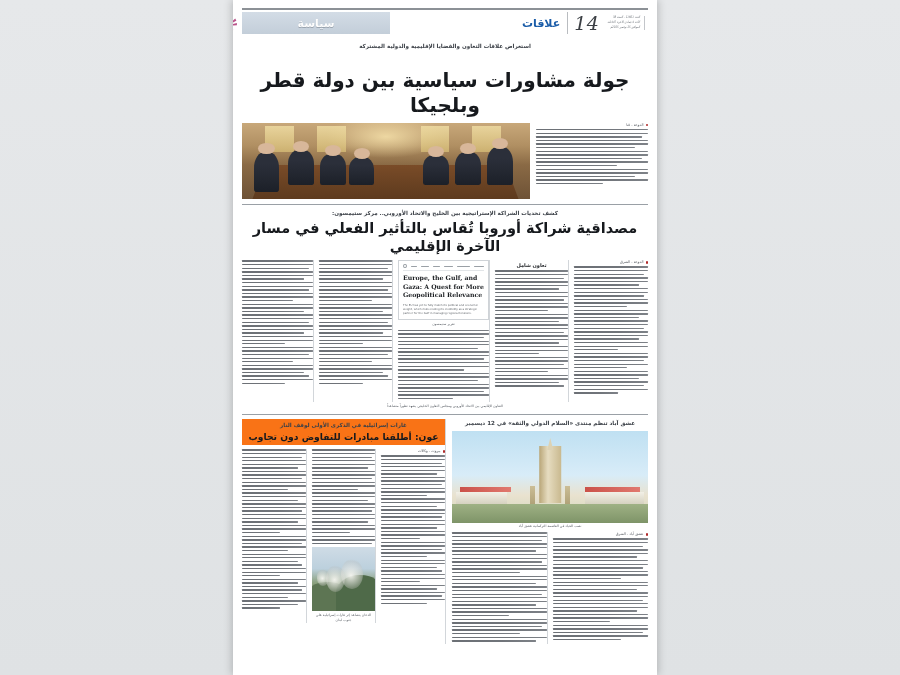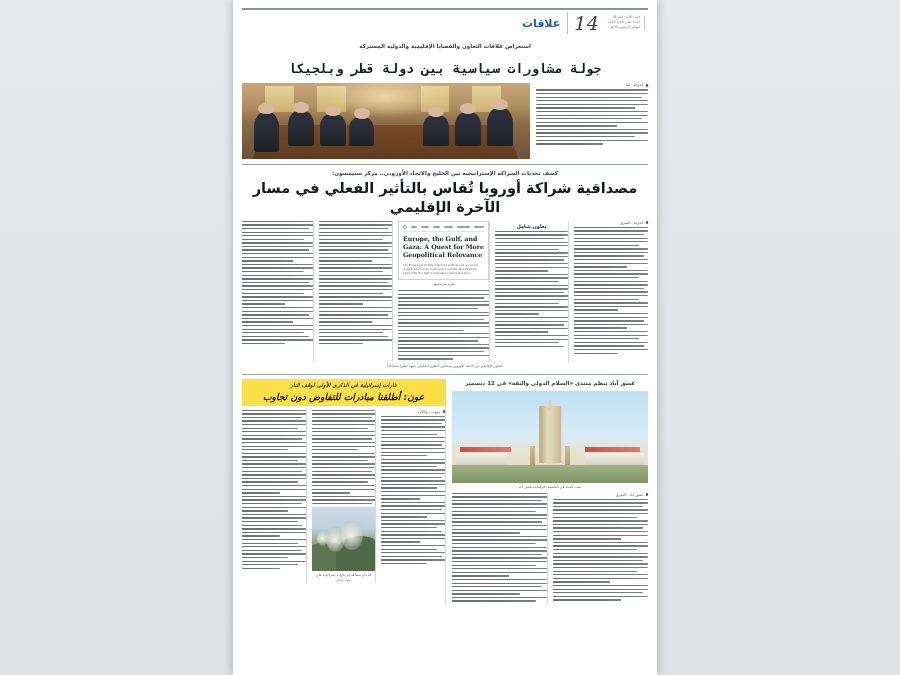--- a/index.html
+++ b/index.html
@@ -70,21 +70,21 @@
   }
   
   .kicker {
     text-align: center; font-size: 5.6px; color: #3c4148;
     line-height: 1.45; padding: 0 4px; font-weight: 600;
   }
   .headline {
     text-align: center; font-weight: bold; color: #16191d;
     line-height: 1.25; letter-spacing: -.2px;
   }
-  .h-lead { font-size: 13px; margin-top: 12px; font-family: Liberation Mono, monospace; }
+  .h-lead { font-size: 20px; margin-top: 18px; }
   .h-second { font-size: 14.5px; margin-top: 2px; }
   .h-small { font-size: 9.2px; margin-top: 2px; }
   .byline {
     font-size: 3.6px; color: #4a4f56; display: flex;
     align-items: center; gap: 2px; margin-bottom: 2px;
   }
   .byline .dot {
     width: 2.5px; height: 2.5px; background: #b02a2a; flex: none;
     border-radius: 50%;
   }
@@ -192,33 +192,49 @@
   }
   .shot-title {
     direction: ltr; text-align: left;
     font-family: "DejaVu Serif", "Liberation Serif", serif;
     font-size: 6.2px; font-weight: bold; color: #1a1d21; line-height: 1.35;
   }
   .shot-dek {
     direction: ltr; text-align: left; font-size: 2.7px; color: #5c6167;
     line-height: 1.55; margin-top: 3px;
   }
-  .tintband { background: #fde047; font-style: italic; }
+  .tintband { background: #f97316; }
   .flexrow { display: flex; flex-direction: row; }
 </style>
 </head>
 <body>
 
 <div id="viewport">
   <div id="page">
 
     <div class="masthead">
       <div class="mast-rule-top"></div>
       <div class="mast-inner">
 
+        <div class="section-tab">
+          <svg class="sunburst" viewBox="0 0 40 34">
+            <g fill="#b9538a">
+              <path d="M20 22 L12 3 L16 2 Z"></path>
+                <path d="M20 22 L20 1 L24 2 Z"></path>
+              <path d="M20 22 L28 3 L31 6 Z"></path>
+                <path d="M20 22 L35 9 L37 13 Z"></path>
+              <path d="M20 22 L5 9 L3 13 Z"></path>
+                <path d="M20 22 L38 17 L38 21 Z"></path>
+              <path d="M20 22 L2 17 L2 21 Z"></path>
+            </g>
+            <ellipse cx="20" cy="25" rx="9" ry="5" fill="#f0a93c"></ellipse>
+            <rect x="9" y="28" width="22" height="2.2" fill="#c2556f"></rect>
+          </svg>
+          <span class="sect-label">سياسة</span>
+        </div>
 
         <div class="mast-spacer"></div>
 
         <div class="brand">علاقات</div>
 
         <div class="pagenum-box">
           <span class="pagenum">14</span>
           <span class="mast-dateblock">
             <span>العدد 11601 - السنة 38</span>
             <span>الأحد 4 جمادى الآخرة 1447هـ</span>

